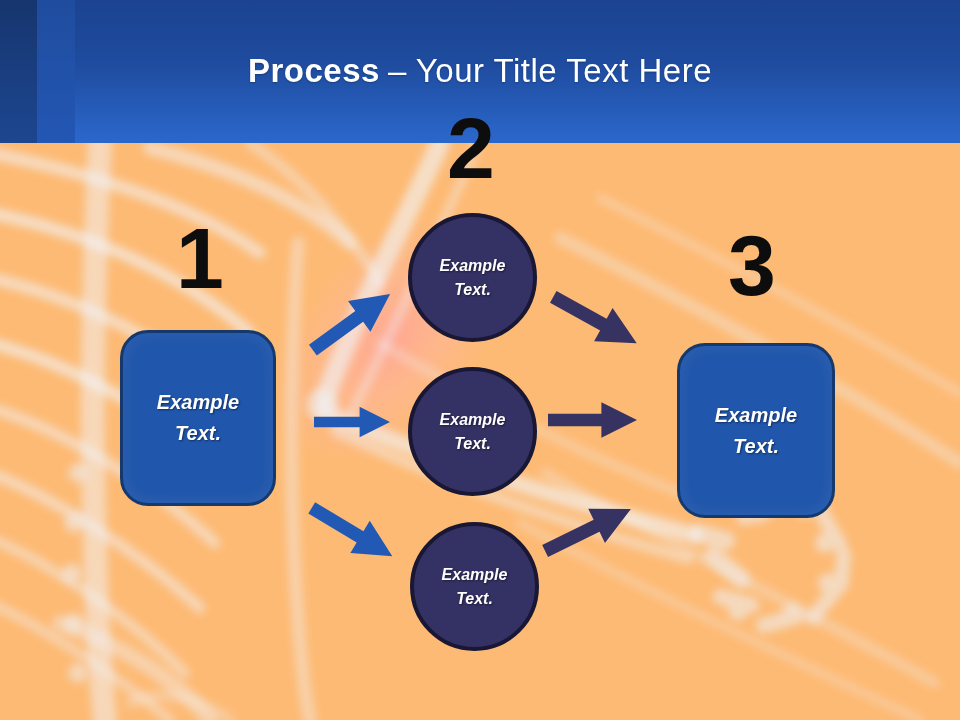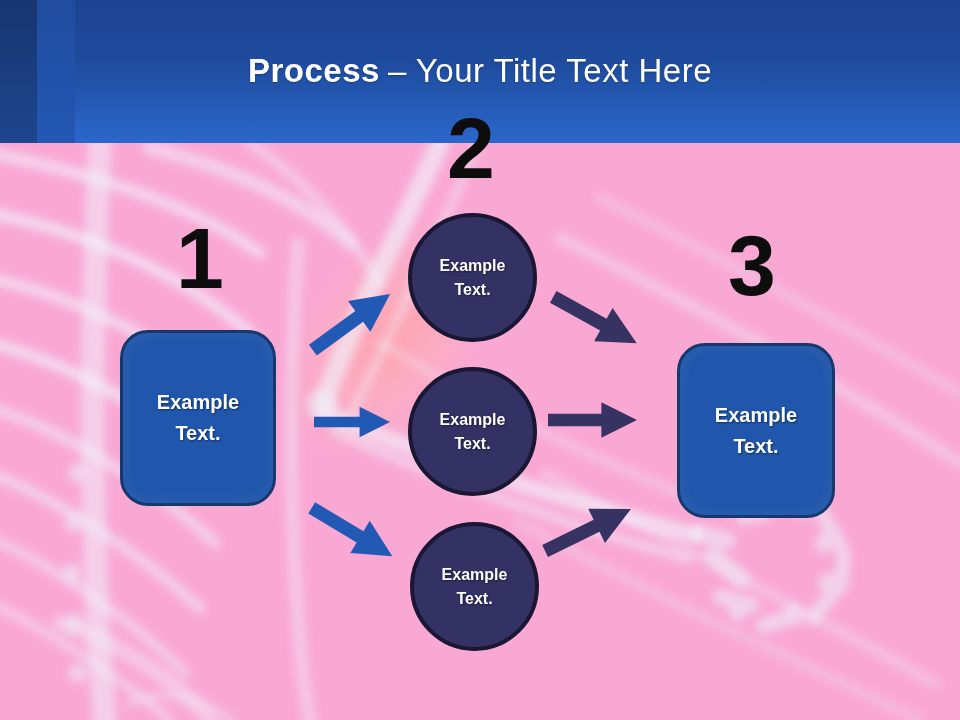--- a/index.html
+++ b/index.html
@@ -1,18 +1,18 @@
 <!DOCTYPE html>
 <html><head>
 <meta charset="utf-8">
 <style>
   html,body{margin:0;padding:0;background:#888;}
   .slide{
     position:relative;width:960px;height:720px;overflow:hidden;
-    background:#f9a8d4;font-family:"Liberation Sans",sans-serif;
+    background:#fdba74;font-family:"Liberation Sans",sans-serif;
     margin:0 auto;
   }
   
   .header{
     position:absolute;top:0;left:0;width:960px;height:143px;
     background:linear-gradient(180deg,#1b4390 0%,#1f4c9f 45%,#2b68cc 100%);
     z-index:3;
   }
   .stripe{position:absolute;top:0;height:143px;}
   .stripe1{left:0;width:37px;background:linear-gradient(180deg,#16356e,#1d4690);}
@@ -28,21 +28,21 @@
   
   .step-number{
     position:absolute;width:110px;text-align:center;z-index:5;
     font-size:86px;line-height:1;font-weight:700;color:#0d0d0d;
   }
   .n1{left:145px;top:215px;}
   .n2{left:416px;top:105px;}
   .n3{left:697px;top:222px;}
   
   .shape-label{
-    display:inline-block;color:#ffffff;font-weight:700;
+    display:inline-block;color:#ffffff;font-weight:700;font-style:italic;
     text-shadow:1px 1px 2px rgba(0,0,0,.45);
   }
   .proc-box{
     position:absolute;z-index:4;border-radius:28px;
     background:#2056ab;border:3px solid #16396d;
     display:flex;align-items:center;justify-content:center;text-align:center;
     box-shadow:inset 0 0 18px rgba(255,255,255,.08);
   }
   .box-left{left:120px;top:330px;width:150px;height:170px;}
   .box-right{left:677px;top:343px;width:152px;height:169px;}

